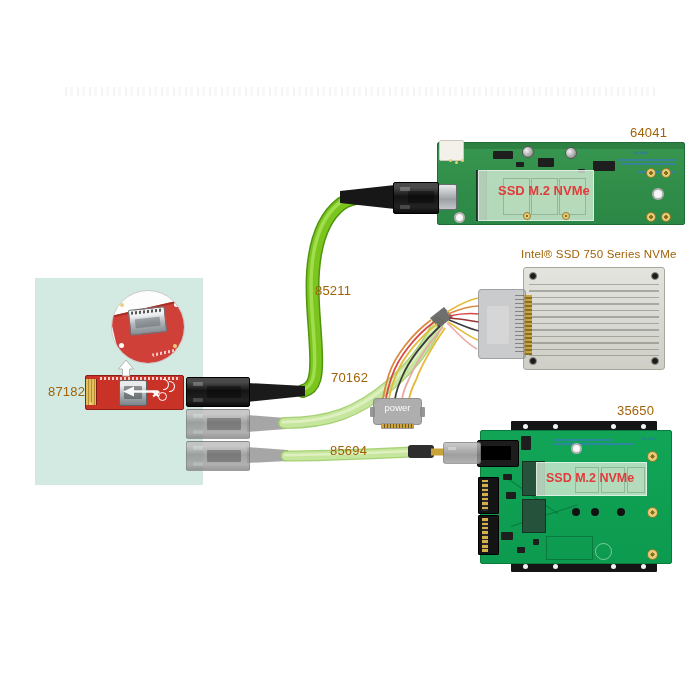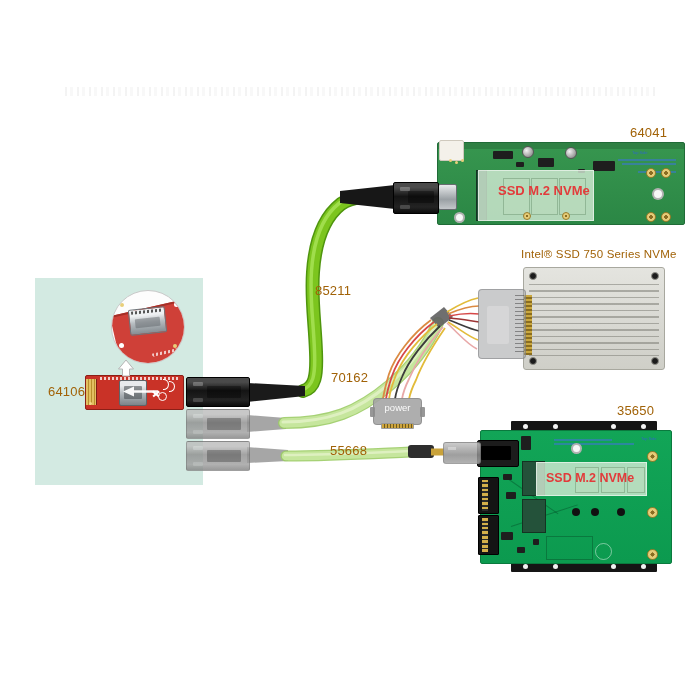--- a/index.html
+++ b/index.html
@@ -328,18 +328,18 @@
     </div>
   </div>
 
   <div class="abs ghostplug">
     <div class="bar"></div>
   </div>
 
   <span class="lbl" style="left:630px;top:125px;">64041</span>
   <span class="lbl lbl-sm" style="left:521px;top:248px;">Intel® SSD 750 Series NVMe</span>
   <span class="lbl" style="left:617px;top:403px;">35650</span>
-  <span class="lbl" style="left:48px;top:384px;">64106</span>
+  <span class="lbl" style="left:48px;top:384px;">87182</span>
   <span class="lbl" style="left:299px;top:283px;margin-left:16px;">85211</span>
   <span class="lbl" style="left:331px;top:370px;">70162</span>
-  <span class="lbl" style="left:330px;top:443px;">55668</span>
+  <span class="lbl" style="left:330px;top:443px;">85694</span>
 
 </div>
 
 </body></html>

